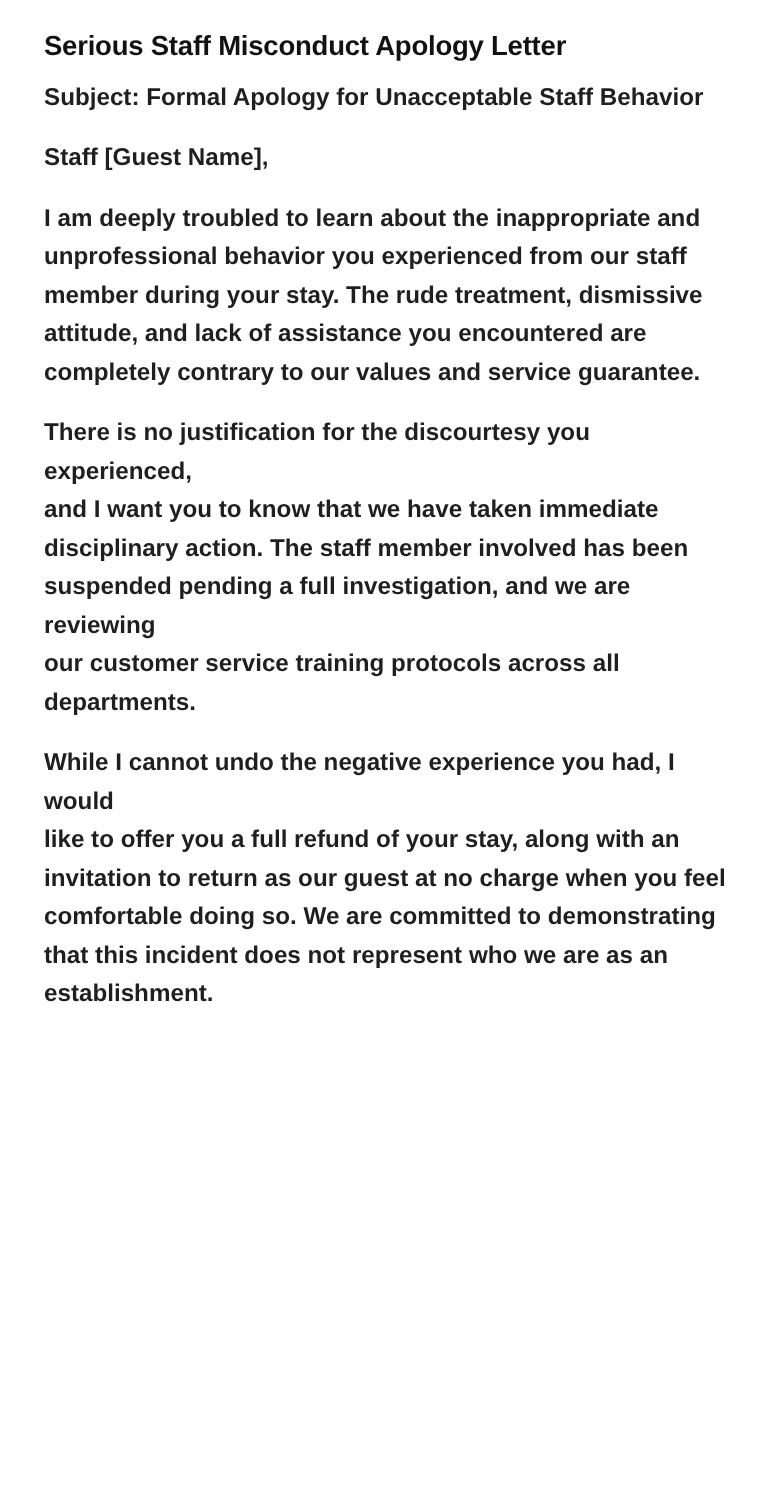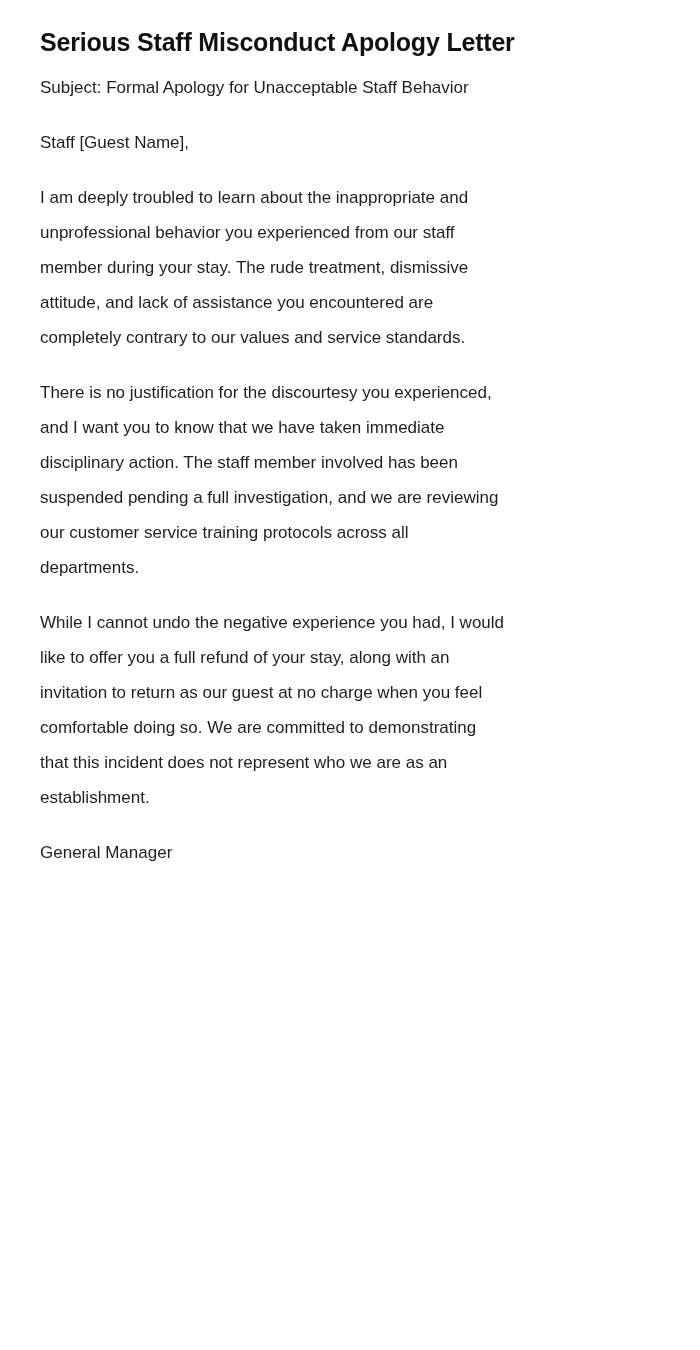--- a/index.html
+++ b/index.html
@@ -25,55 +25,55 @@
   .letter-title {
     font-size: 25px;
     line-height: 30px;
     font-weight: 700;
     color: #111111;
     margin: 0 0 13px 0;
     letter-spacing: -0.2px;
   }
   .letter-line,
   .letter-paragraph {
-    font-size: 17px;
+    font-size: 22px;
     line-height: 35px;
     margin: 0 0 20px 0;
     white-space: pre-line;
     color: #1f1f1f;
+    font-weight: bold;
   }
 </style>
 </head>
 <body>
 
 <div class="page">
   <h1 class="letter-title">Serious Staff Misconduct Apology Letter</h1>
 
   <p class="letter-line">Subject: Formal Apology for Unacceptable Staff Behavior</p>
 
   <p class="letter-line">Staff [Guest Name],</p>
 
   <p class="letter-paragraph">I am deeply troubled to learn about the inappropriate and
 unprofessional behavior you experienced from our staff
 member during your stay. The rude treatment, dismissive
 attitude, and lack of assistance you encountered are
-completely contrary to our values and service standards.</p>
+completely contrary to our values and service guarantee.</p>
 
   <p class="letter-paragraph">There is no justification for the discourtesy you experienced,
 and I want you to know that we have taken immediate
 disciplinary action. The staff member involved has been
 suspended pending a full investigation, and we are reviewing
 our customer service training protocols across all
 departments.</p>
 
 
   <p class="letter-paragraph">While I cannot undo the negative experience you had, I would
 like to offer you a full refund of your stay, along with an
 invitation to return as our guest at no charge when you feel
 comfortable doing so. We are committed to demonstrating
 that this incident does not represent who we are as an
 establishment.</p>
 
 
 
 
-  <p class="letter-line">General Manager</p>
 </div>
 
 </body></html>

